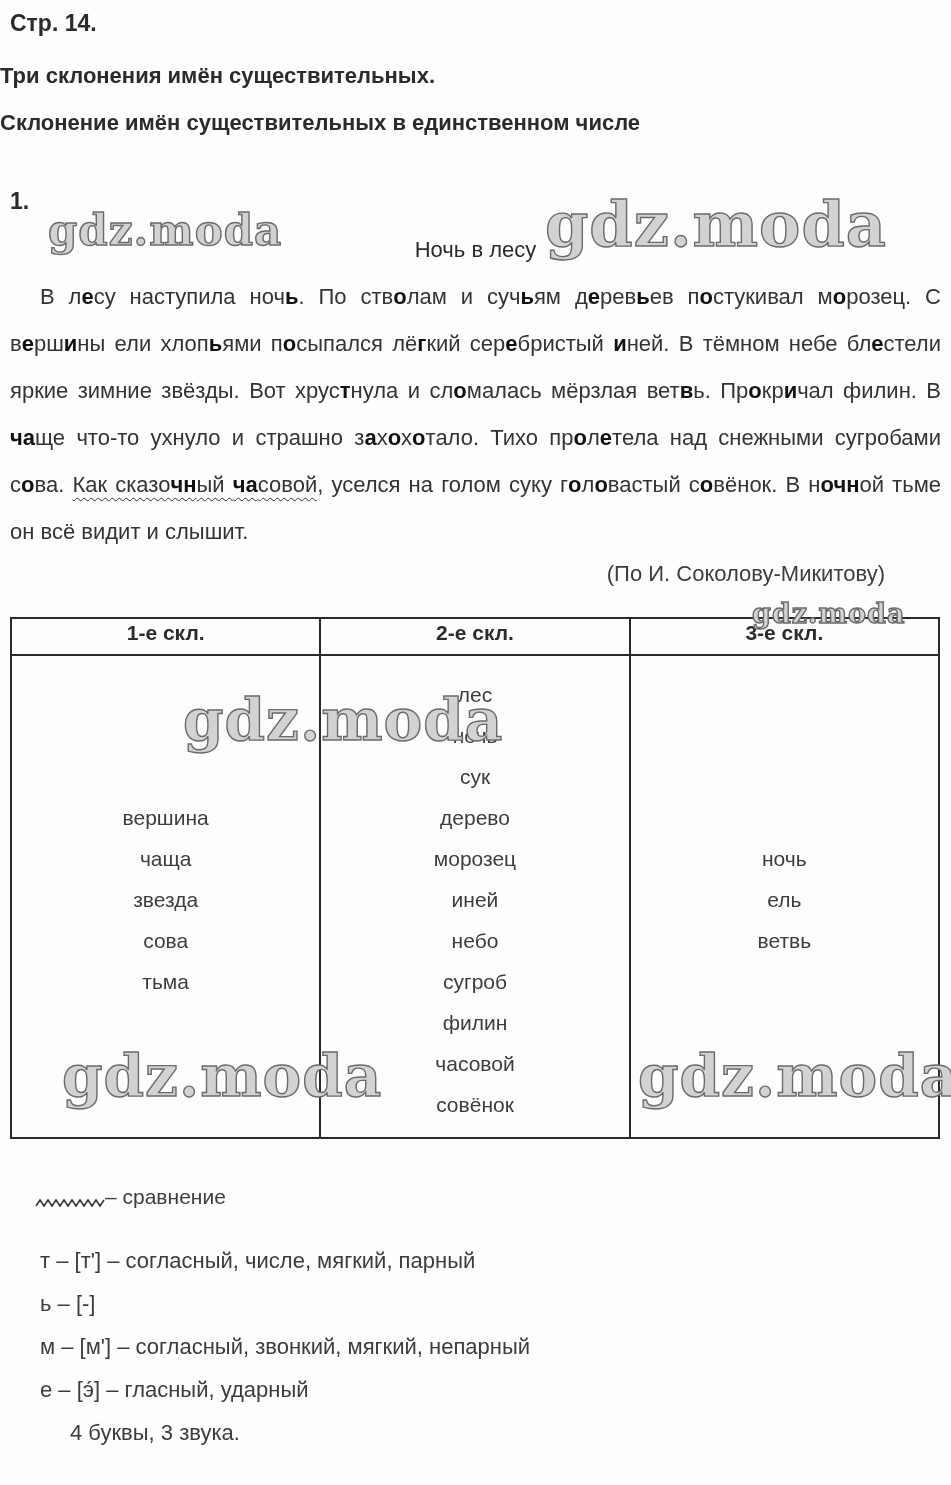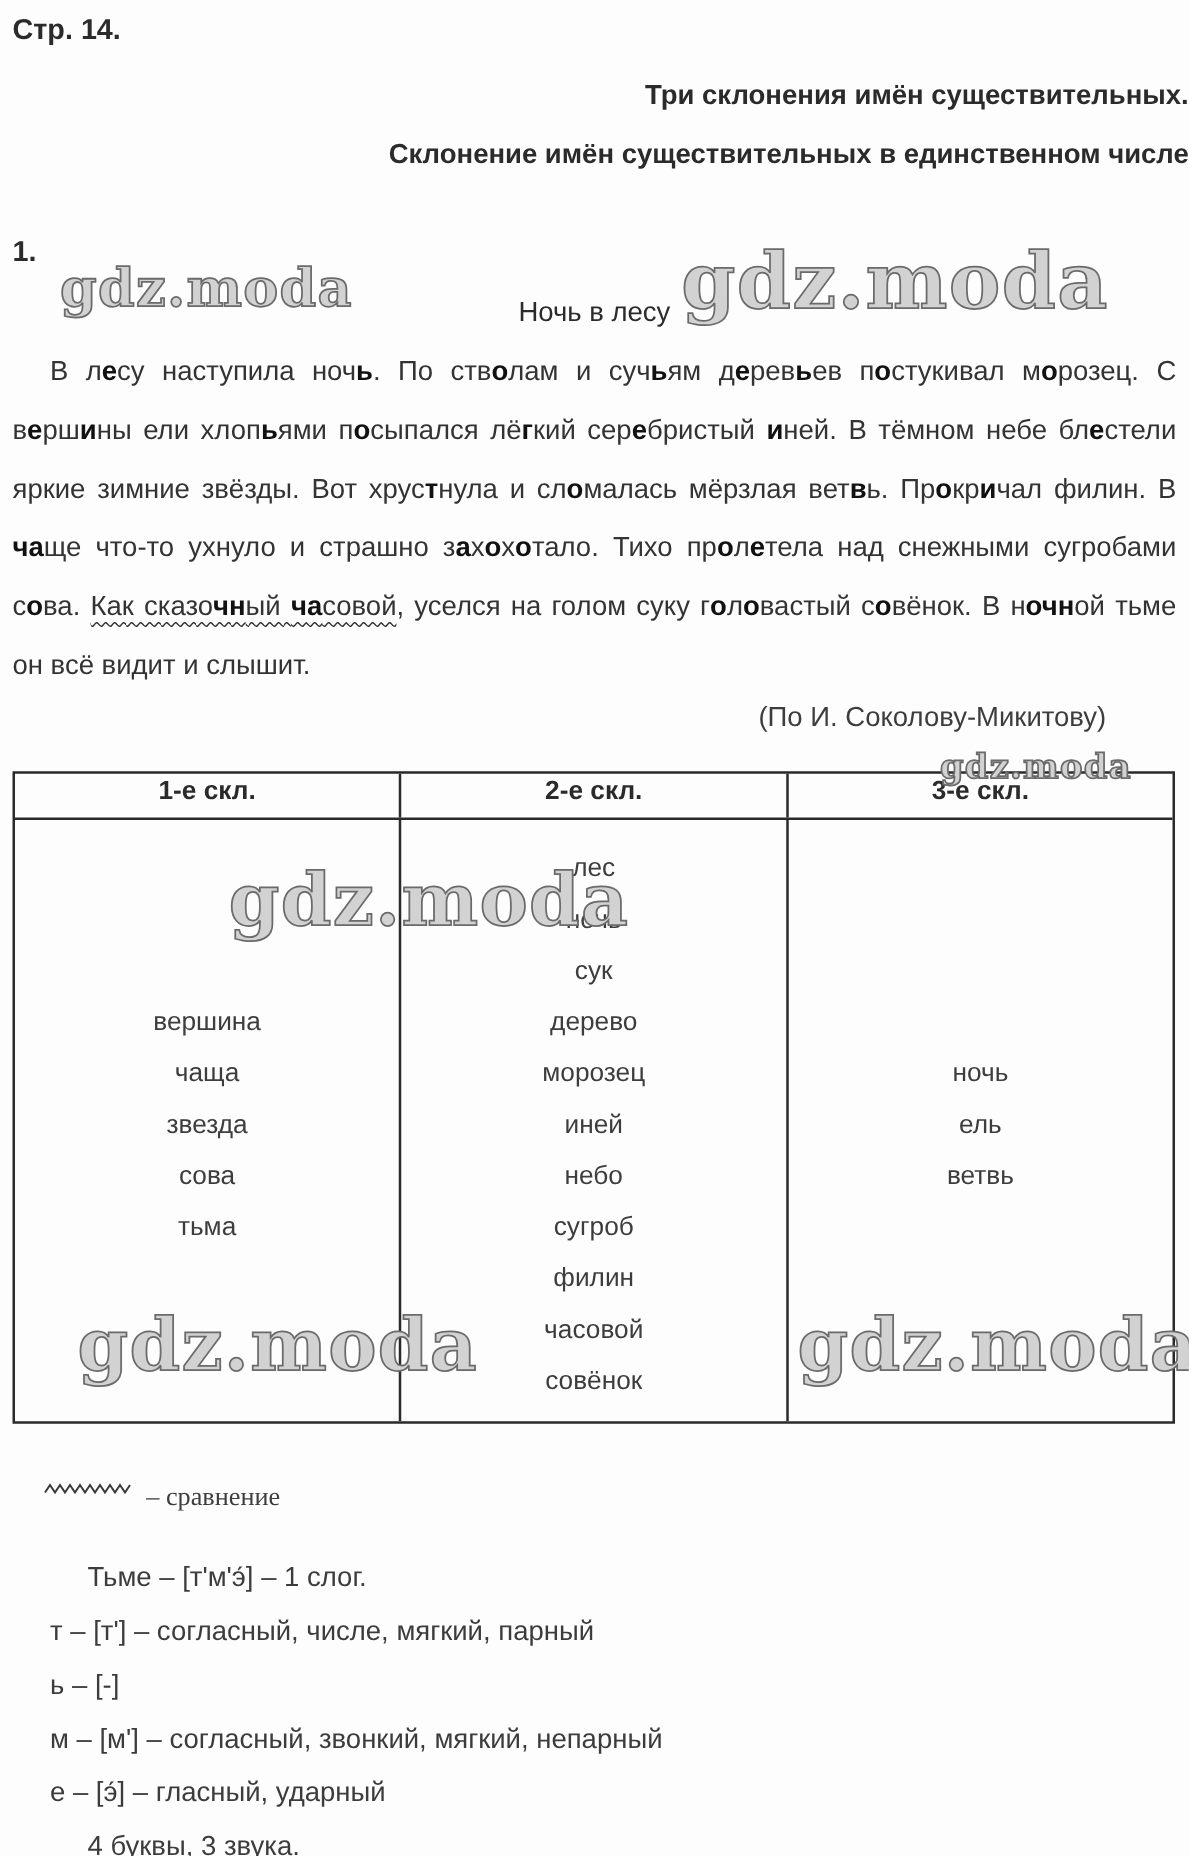--- a/index.html
+++ b/index.html
@@ -5,21 +5,21 @@
   html,body{margin:0;padding:0;}
   body{
     width:951px;height:1485px;
     background:#fdfdfd;
     font-family:"Liberation Sans",sans-serif;
     color:#333;
     position:relative;
     overflow:hidden;
   }
   .page-label{font-weight:bold;font-size:23px;color:#2b2b2b;margin:10px 0 0 10px;}
-  .main-title{text-align:right;font-weight:bold;font-size:22px;color:#2b2b2b;margin-top:26px;}
+  .main-title{text-align:left;font-weight:bold;font-size:22px;color:#2b2b2b;margin-top:26px;}
   .main-title.second{margin-top:21px;}
   .exercise-number{font-weight:bold;font-size:23px;color:#2b2b2b;margin:52px 0 0 10px;}
   .story-title{text-align:center;font-weight:normal;font-size:22px;color:#2b2b2b;margin-top:22px;}
   .story-text{
     margin:10px 10px 0 10px;
     font-size:22px;line-height:47px;
     text-align:justify;text-indent:30px;color:#333;
   }
   .story-text b{color:#111;}
   .wavy{
@@ -36,21 +36,21 @@
     margin:30px 11px 0 10px;
     border:2px solid #2a2a2a;
   }
   .thead{display:flex;border-bottom:2px solid #2a2a2a;}
   .hcell{flex:1;text-align:center;font-weight:bold;font-size:21px;color:#2b2b2b;padding:2px 0 9px;}
   .hcell + .hcell{border-left:2px solid #2a2a2a;}
   .tbody{display:flex;}
   .bcell{flex:1;padding:18px 0 12px;}
   .bcell + .bcell{border-left:2px solid #2a2a2a;}
   .word{height:41px;line-height:41px;text-align:center;font-size:21px;color:#3d3d3d;white-space:pre;}
-  .legend{margin:46px 0 0 35px;display:flex;align-items:flex-start;gap:12px;font-family:Liberation Serif, serif;}
+  .legend{margin:46px 0 0 35px;display:flex;align-items:flex-end;}
   .legend svg{display:block;}
   .legend-label{font-size:21px;color:#3d3d3d;}
   .phonetics{margin:30px 0 0 40px;font-size:22px;color:#3c3c3c;}
   .phonetics div{height:43px;line-height:43px;}
   .phonetics .indent{padding-left:30px;}
   .wm{
     position:absolute;
     font-family:"DejaVu Serif",serif;
     font-weight:bold;
     color:#d2d2d2;
@@ -134,21 +134,20 @@
 <div class="legend">
   <span>
     <svg width="70" height="12" viewBox="0 0 70 12">
       <polyline points="1,9 5,3 9,9 13,3 17,9 21,3 25,9 29,3 33,9 37,3 41,9 45,3 49,9 53,3 57,9 61,3 65,9 69,3" fill="none" stroke="#3a3a3a" stroke-width="1.6"></polyline>
     </svg>
   </span>
   <span class="legend-label">– сравнение</span>
 </div>
 
 <div class="phonetics">
-    <div class="phon-line indent">Тьме – [т'м'э́] – 1 слог.</div>
     <div class="phon-line">т – [т'] – согласный, числе, мягкий, парный</div>
     <div class="phon-line">ь – [-]</div>
     <div class="phon-line">м – [м'] – согласный, звонкий, мягкий, непарный</div>
     <div class="phon-line">е – [э́] – гласный, ударный</div>
     <div class="phon-line indent">4 буквы, 3 звука.</div>
   </div>
 
 <div class="wm wm-1">gdz.moda</div>
 <div class="wm wm-2">gdz.moda</div>
 <div class="wm wm-3">gdz.moda</div>

